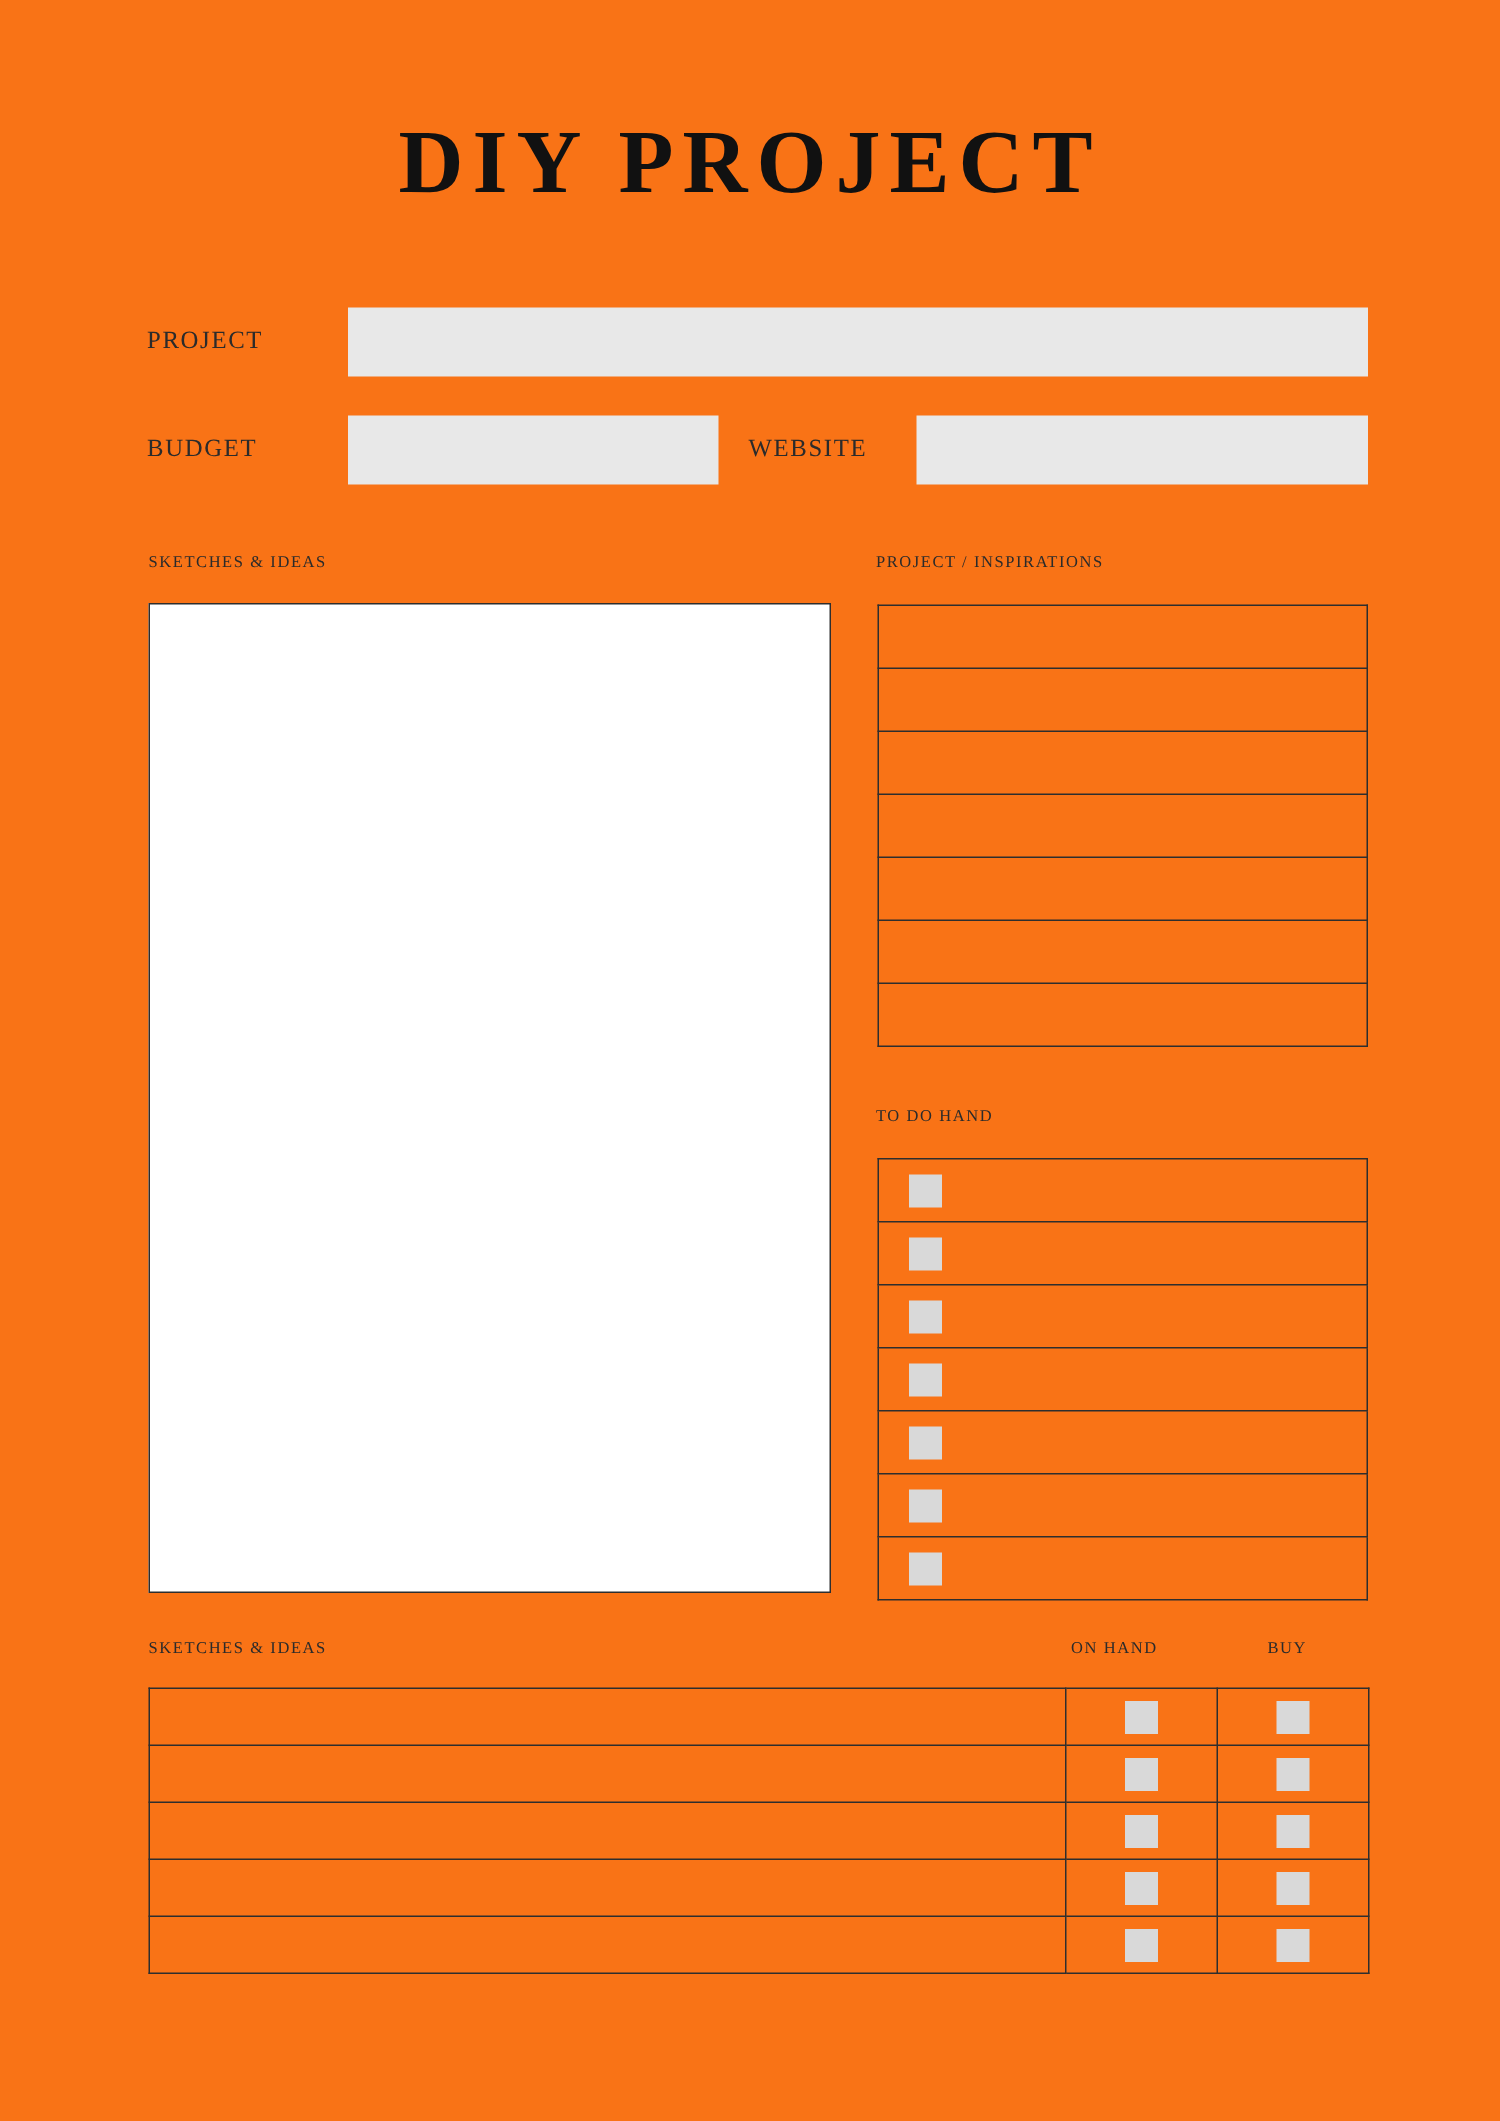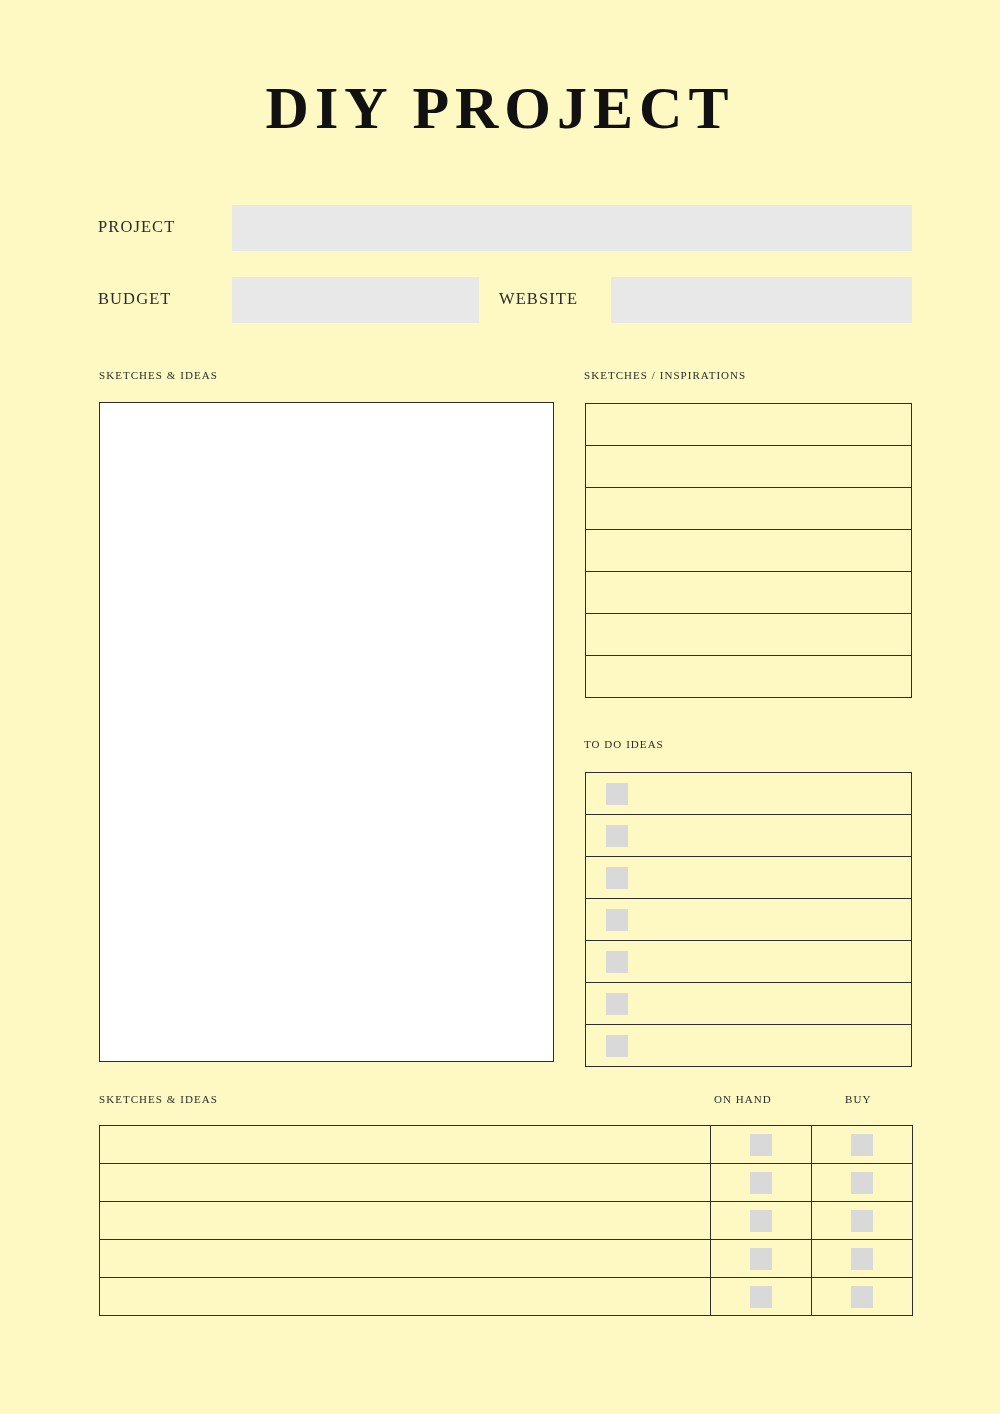--- a/index.html
+++ b/index.html
@@ -14,21 +14,21 @@
     position: relative;
     font-family: "Liberation Serif", serif;
     color: #1a1a1a;
   }
 
   .page {
     position: absolute;
     inset: 0;
     width: 1000px;
     height: 1414px;
-    background: #fef9c3;
+    background: #f97316;
   }
 
   
   .title {
     position: absolute;
     top: 78px;
     left: 0;
     width: 1000px;
     text-align: center;
     font-family: "Liberation Serif", serif;
@@ -158,22 +158,22 @@
   </div>
 
   <div class="row-budget">
     <span class="label lbl-budget">BUDGET</span>
     <div class="field-grey budget-field"></div>
     <span class="label lbl-deadline">WEBSITE</span>
     <div class="field-grey deadline-field"></div>
   </div>
 
   <div class="caption cap-sketches">SKETCHES &amp; IDEAS</div>
-  <div class="caption cap-website">SKETCHES / INSPIRATIONS</div>
-  <div class="caption cap-todo">TO DO IDEAS</div>
+  <div class="caption cap-website">PROJECT / INSPIRATIONS</div>
+  <div class="caption cap-todo">TO DO HAND</div>
   <div class="caption cap-supplies">SKETCHES &amp; IDEAS</div>
   <div class="caption cap-onhand">ON HAND</div>
   <div class="caption cap-buy">BUY</div>
 
   <div class="sketch-box"></div>
 
   <table class="website-table">
     <tbody>
       <tr>
           <td></td>

